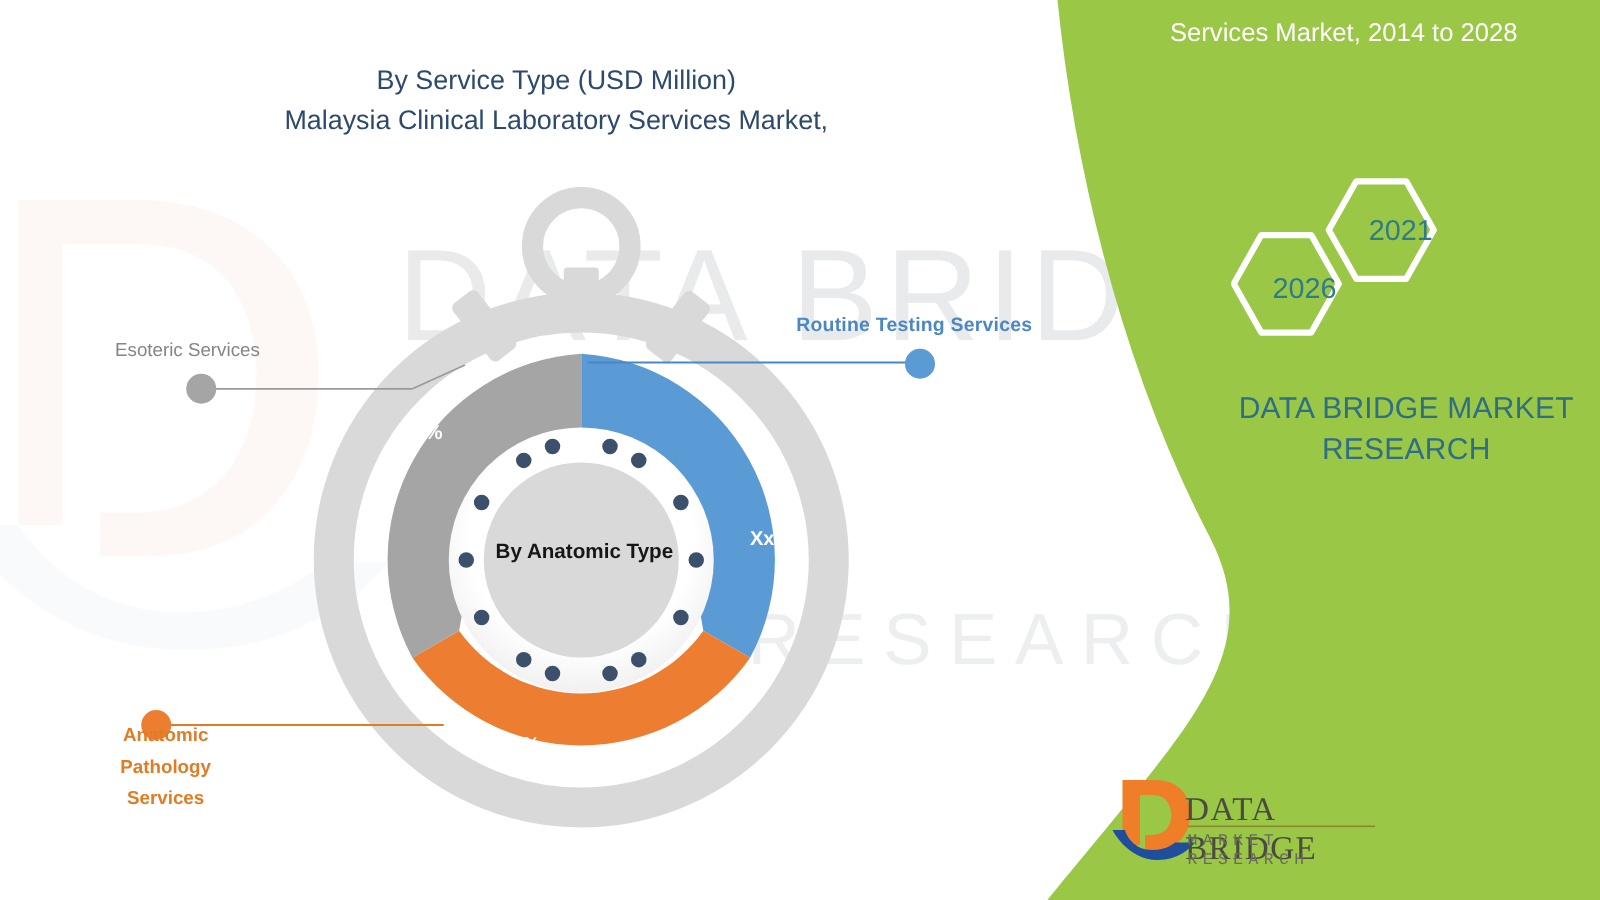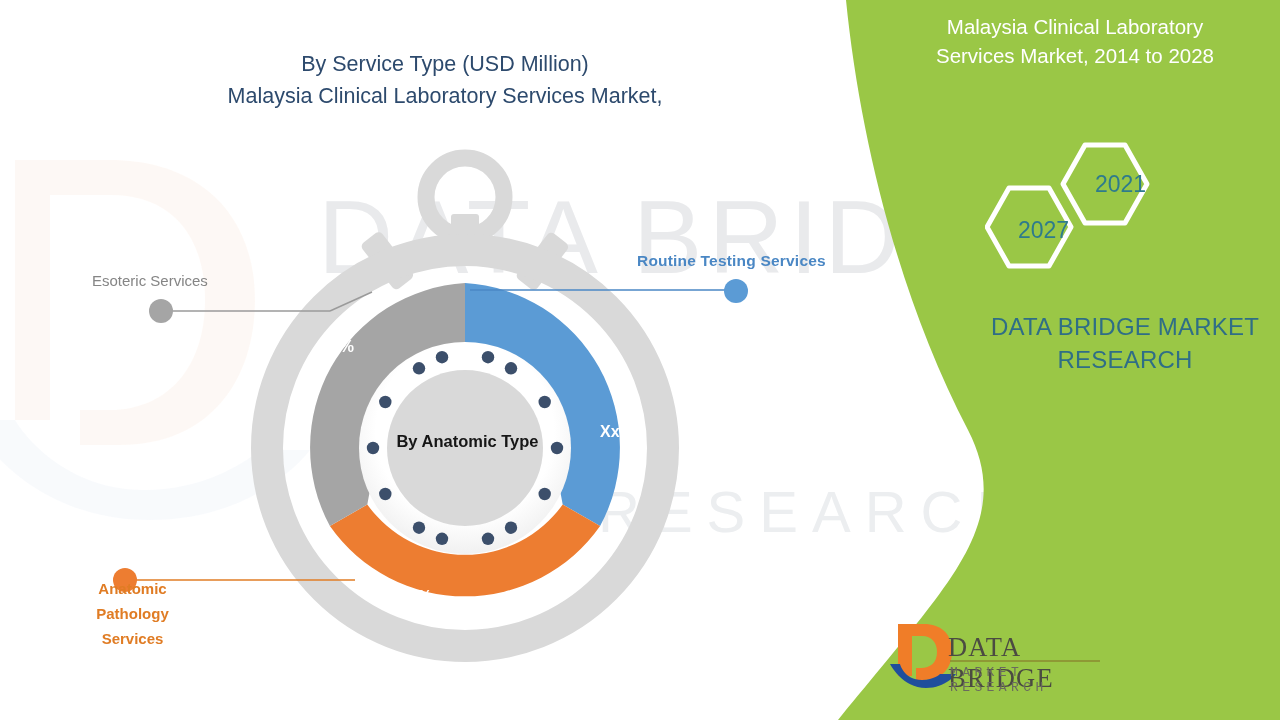--- a/index.html
+++ b/index.html
@@ -85,31 +85,30 @@
     </svg>
     <div class="wm-text wm-bridge">DATA BRIDGE</div>
     <div class="wm-text wm-research">RESEARCH</div>
   </div>
 
   <svg class="green-panel" viewBox="0 0 1280 720">
     <path d="M846,0 C860,140 900,300 968,430 C1000,492 980,540 935,600 C900,646 862,690 838,720 L1280,720 L1280,0 Z" fill="#9ac746"></path>
   </svg>
 
   <div class="panel-title">
-    <div>Malaysia Clinical Laboratory</div>
     <div>Services Market, 2014 to 2028</div>
   </div>
 
   <div class="hexes">
     <svg width="200" height="130" viewBox="0 0 200 130">
       <polygon points="100,5 140,5 162,44 140,83 100,83 78,44" fill="none" stroke="#ffffff" stroke-width="5" stroke-linejoin="round"></polygon>
       <polygon points="24,48 64,48 86,87 64,126 24,126 2,87" fill="none" stroke="#ffffff" stroke-width="5" stroke-linejoin="round"></polygon>
     </svg>
     <div class="hex-label hex-2021-label">2021</div>
-    <div class="hex-label hex-2028-label">2027</div>
+    <div class="hex-label hex-2028-label">2026</div>
   </div>
 
   <div class="brand-line">
     <div>DATA BRIDGE MARKET</div>
     <div>RESEARCH</div>
   </div>
 
   <div class="logo-box">
     <svg width="70" height="76" viewBox="0 0 70 76">
       <path d="M10 6 L10 58 L24 58 L24 18 L34 18 C44 18 49 25 49 34 C49 45 42 50 33 50 L28 50 L28 62 L36 62 C54 62 64 50 64 33 C64 15 52 6 36 6 Z" fill="#f07d28"></path>

